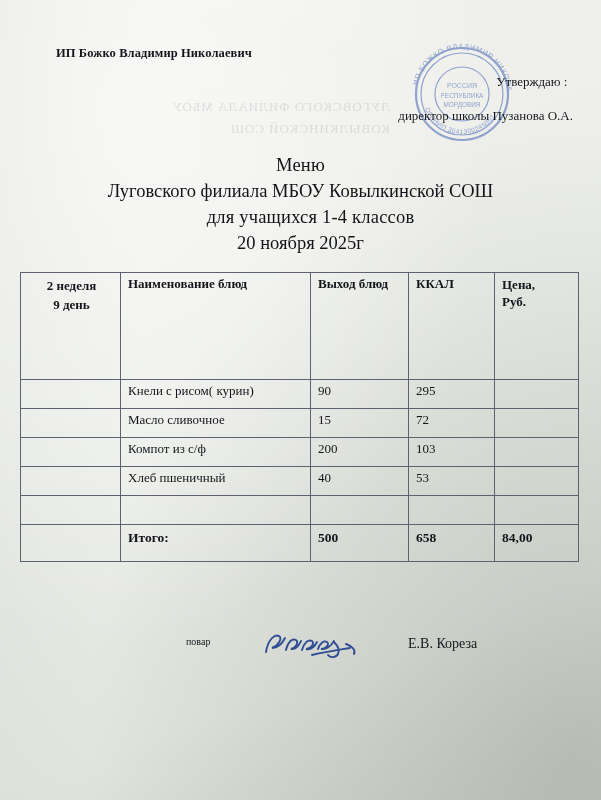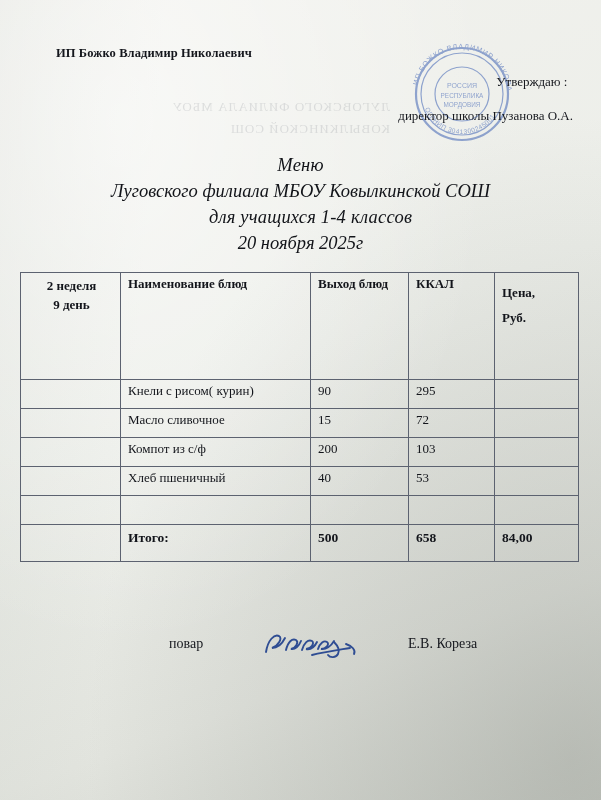--- a/index.html
+++ b/index.html
@@ -68,21 +68,20 @@
     left: 0;
     right: 0;
     top: 152px;
     text-align: center;
     color: #121419;
   }
   .title-line {
     font-size: 18.5px;
     line-height: 26px;
     white-space: nowrap;
-    font-style: italic;
   }
   .title-line.t1 { letter-spacing: 0.2px; }
   .title-line.t3 { letter-spacing: 0.2px; padding-left: 20px; }
 
   
   .stamp {
     position: absolute;
     left: 400px;
     top: 32px;
     width: 124px;
@@ -120,21 +119,21 @@
     font-weight: bold;
     font-size: 13px;
     padding-top: 6px;
   }
   .hdr-week div { line-height: 19px; }
   .hdr-cell {
     font-weight: bold;
     font-size: 13px;
     padding-top: 6px;
   }
-  .hdr-price span { display: block; line-height: 17px; margin-top: 8px; }
+  .hdr-price span { display: block; line-height: 17px; }
   .row-tall td { height: 100px; }
   .meal-label {
     font-weight: bold;
     font-size: 16px;
     text-align: center;
     vertical-align: bottom;
     padding-bottom: 2px;
   }
   .row-2line td { height: 38px; }
   .row-empty td { height: 22px; }
@@ -148,23 +147,23 @@
   
   .footer {
     position: absolute;
     left: 0;
     right: 0;
     top: 628px;
     height: 40px;
   }
   .cook-label {
     position: absolute;
-    left: 169px;
+    left: 186px;
     top: 8px;
-    font-size: 14px;
+    font-size: 10px;
     color: #15171d;
   }
   .cook-name {
     position: absolute;
     left: 408px;
     top: 8px;
     font-size: 14px;
     color: #15171d;
   }
   .signature {

